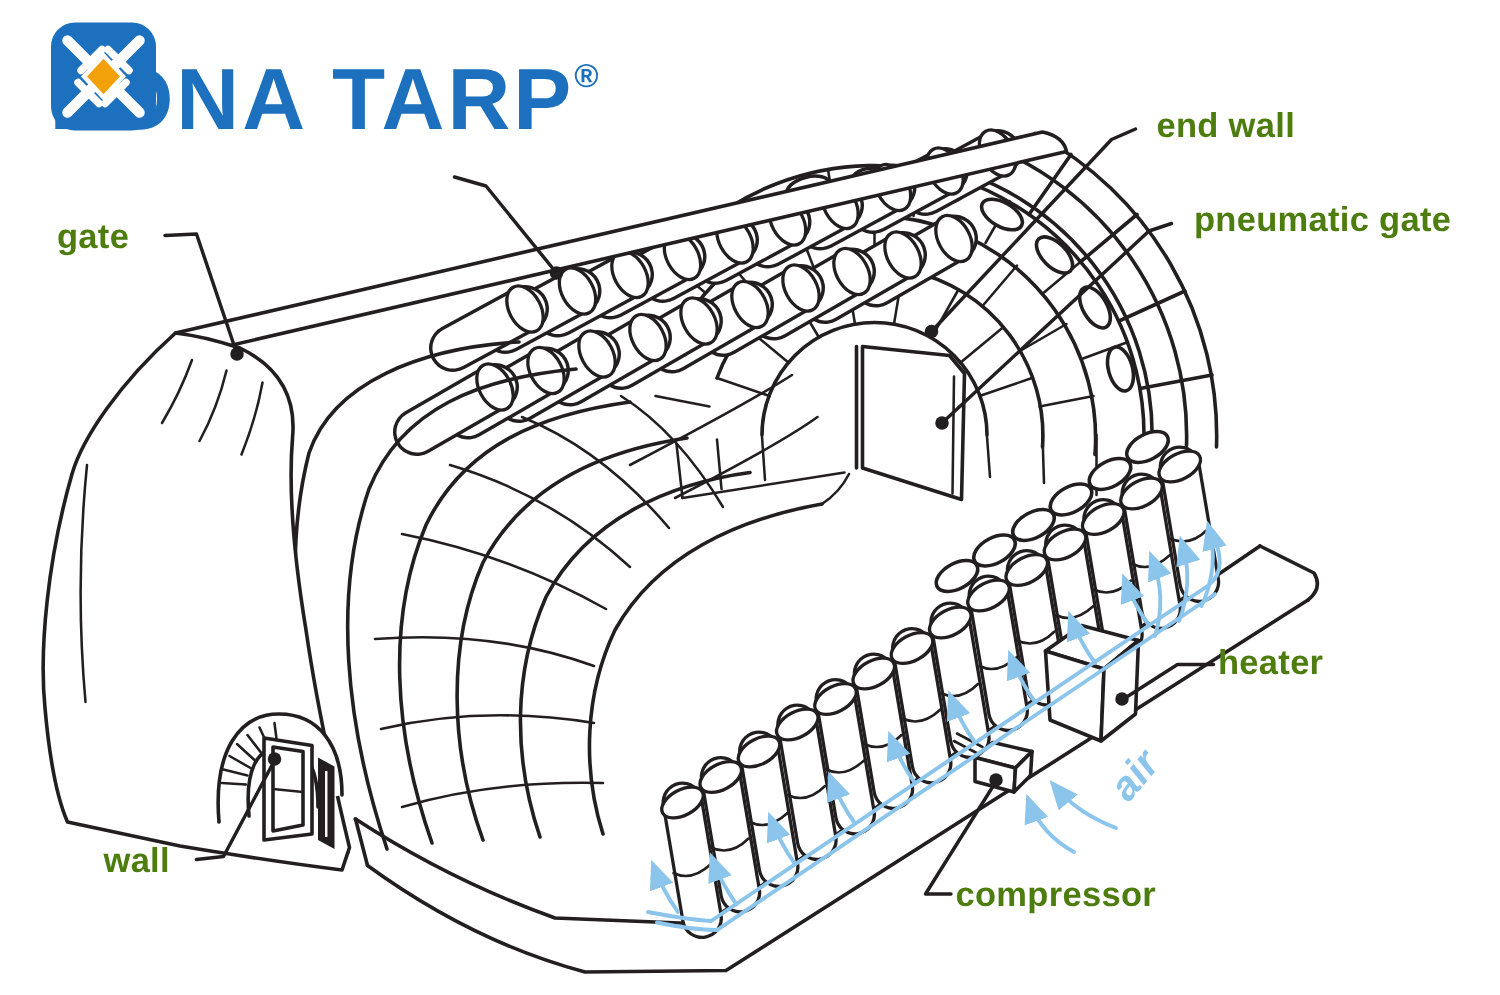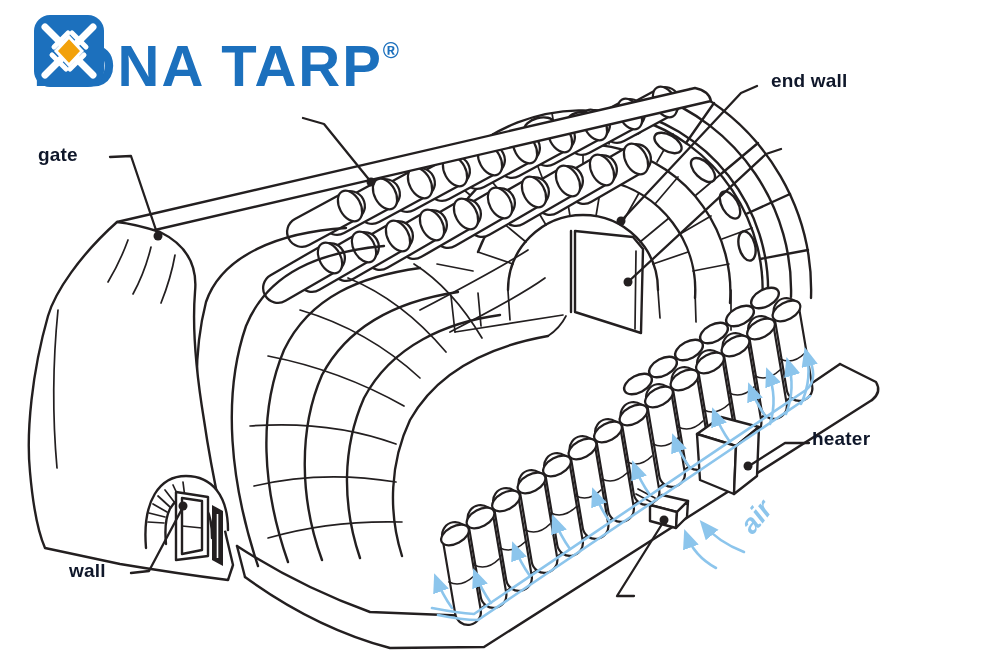--- a/index.html
+++ b/index.html
@@ -14,21 +14,21 @@
   .tube .o{fill:none;stroke:#231f20;stroke-width:32;stroke-linecap:round}
   .tube .w{fill:none;stroke:#fff;stroke-width:27.4;stroke-linecap:round}
   .tube ellipse{fill:#fff;stroke:#231f20;stroke-width:2.2}
   .vt .o{stroke-width:28}
   .vt .w{stroke-width:23.6}
   .blue{fill:none;stroke:#8cc5ec;stroke-width:2.6;stroke-linecap:round}
   .leader{fill:none;stroke:#231f20;stroke-width:2.3;stroke-linecap:round;stroke-linejoin:round}
   .dot{fill:#231f20}
 
   
-  .label{position:absolute;font-weight:600;font-size:19px;color:#0f172a;white-space:nowrap;letter-spacing:.2px}
+  .label{position:absolute;font-weight:600;font-size:23px;color:#4d7c0f;white-space:nowrap;letter-spacing:.2px}
   #label-air{font-size:27px;font-style:italic;color:#8cc5ec;transform:rotate(-50deg);transform-origin:left top}
 
   
   .logo{position:absolute;left:33px;top:14px;display:flex;align-items:flex-start;}
   .logo-icon{width:72px;height:74px;margin-right:10px;flex:0 0 auto}
   .logo-text{font-weight:bold;font-size:58px;line-height:74px;color:#1c70bd;letter-spacing:2px;white-space:nowrap}
   .logo-text sup{font-size:22px;vertical-align:28px;letter-spacing:0}
 </style>
 </head>
 <body>
@@ -430,16 +430,18 @@
       <rect x="1" y="1" width="70" height="72" rx="16" fill="#1c70bd"></rect>
       <path d="M12,13 L60,61 M60,13 L12,61" stroke="#fff" stroke-width="7" stroke-linecap="round" fill="none"></path>
       <path d="M21,33 L35,19 M37,55 L51,41 M39,19 L53,33 M19,41 L33,55" stroke="#fff" stroke-width="5" stroke-linecap="round" fill="none"></path>
       <path d="M36,23 L49,37 L36,51 L23,37 Z" fill="#f2a10a" stroke="#fff" stroke-width="3"></path>
     </svg>
     <div class="logo-text"><span>LONA TARP</span><sup>®</sup></div>
   </div>
 
   <div class="label" id="label-cover" style="left:38px;top:144px">gate</div>
   <div class="label" id="label-end-wall" style="left:771px;top:70px">end wall</div>
+  <div class="label" id="label-pneumatic-gate" style="left:796px;top:133px">pneumatic gate</div>
   <div class="label" id="label-heater" style="left:812px;top:428px">heater</div>
   <div class="label" id="label-door" style="left:69px;top:560px">wall</div>
+  <div class="label" id="label-compressor" style="left:637px;top:583px">compressor</div>
   <div class="label" id="label-air" style="left:734px;top:520px">air</div>
 </div>
 
 </body></html>

